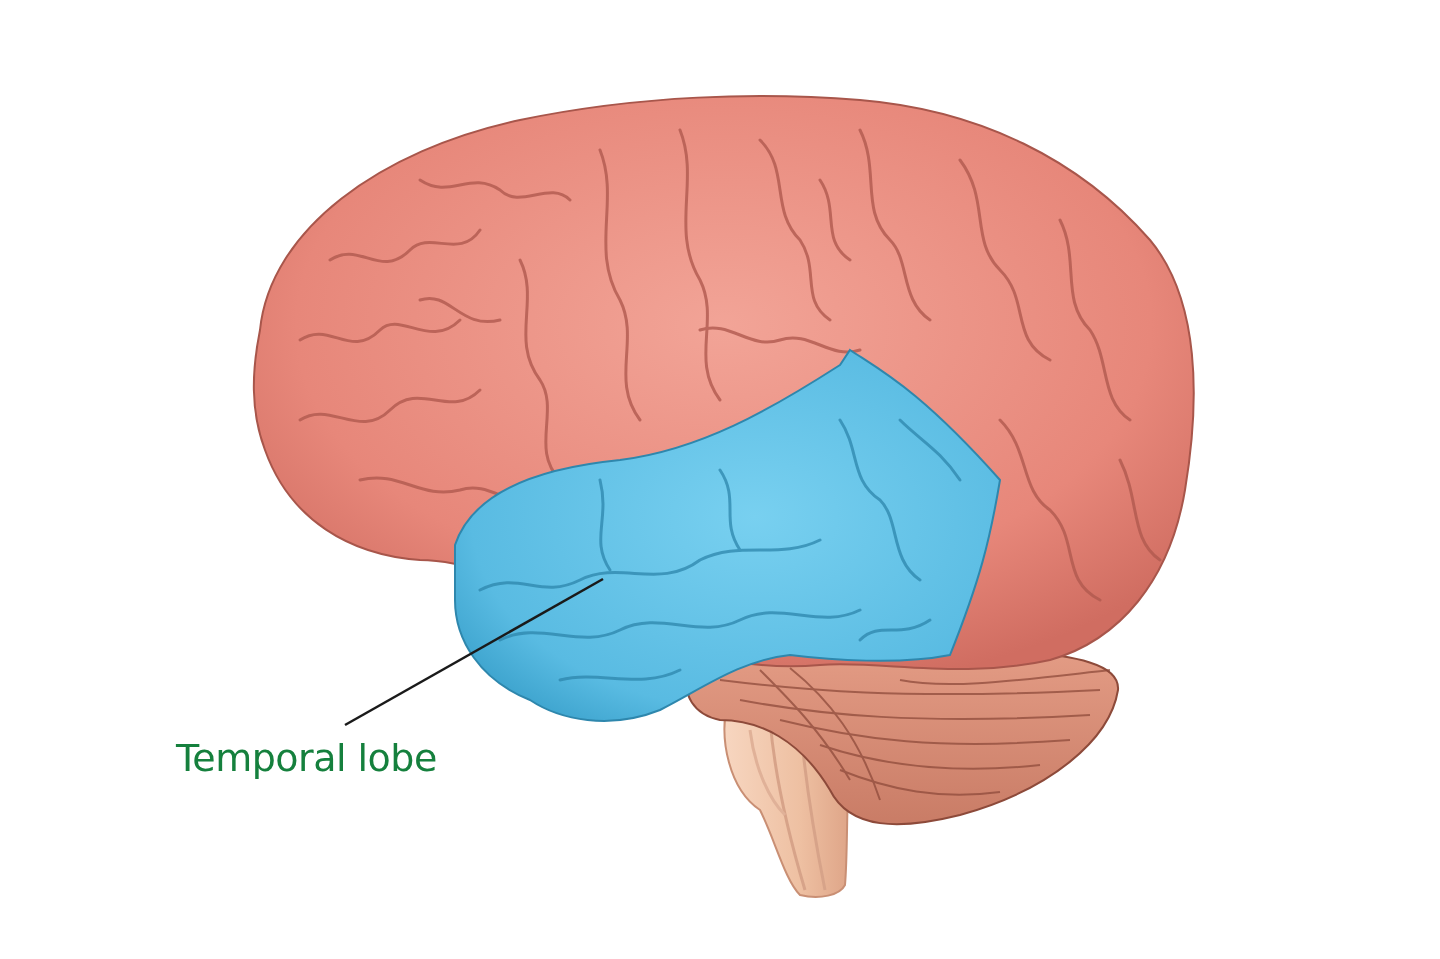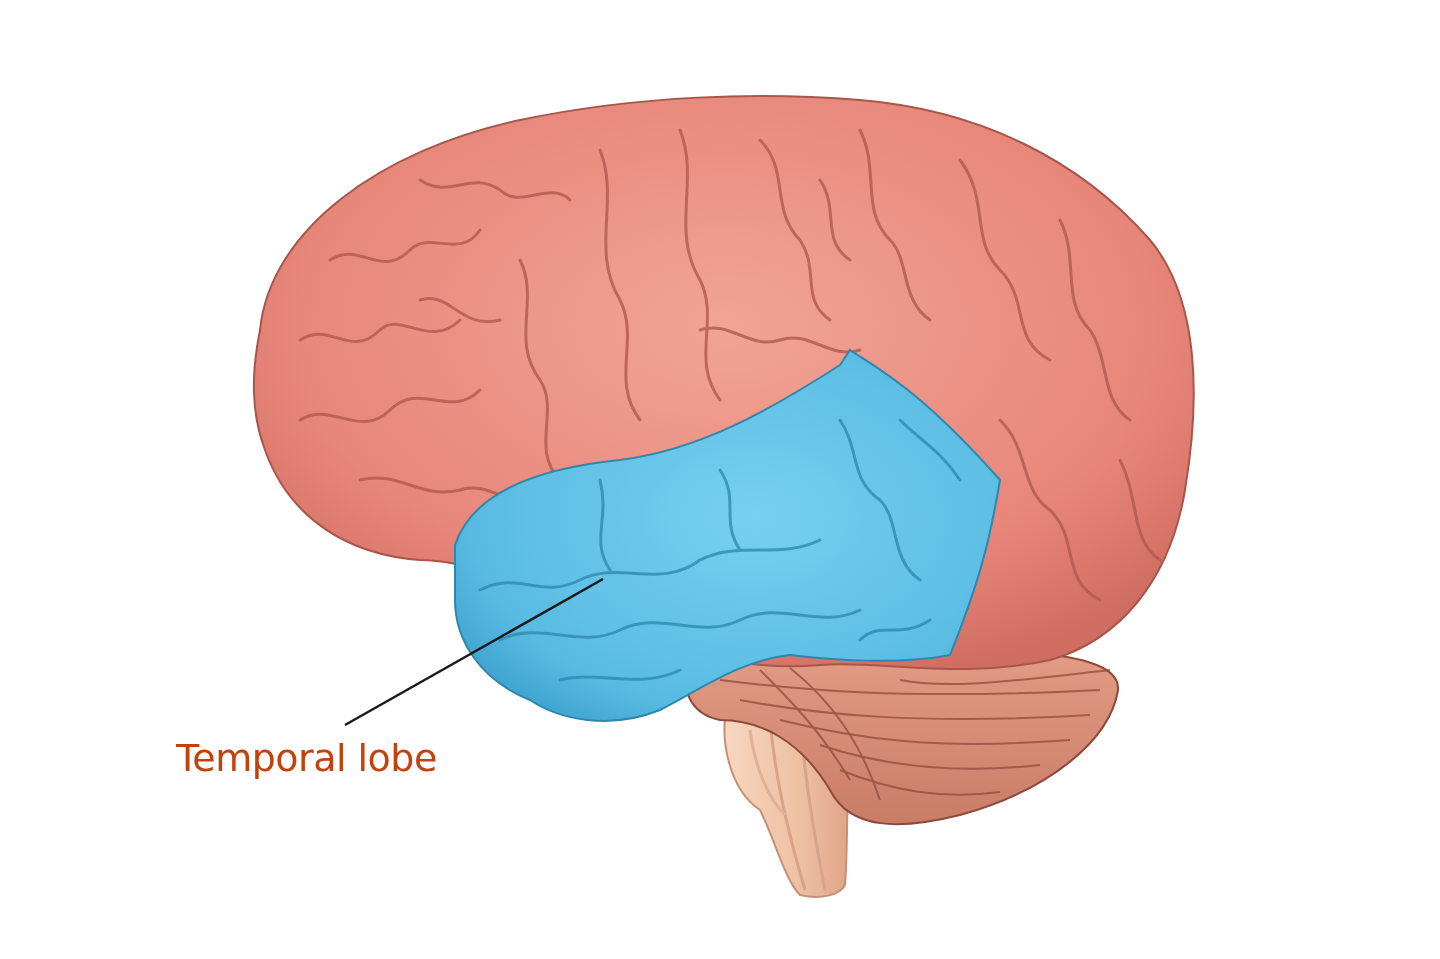--- a/index.html
+++ b/index.html
@@ -1,20 +1,20 @@
 <!DOCTYPE html>
 <html><head>
 <meta charset="utf-8">
 <style>
   html, body { margin:0; padding:0; background:#ffffff; }
   body { width:1440px; height:959px; overflow:hidden; position:relative; font-family:"Liberation Sans", sans-serif; }
   #canvas { position:absolute; left:0; top:0; width:1440px; height:959px; }
   .label {
     position:absolute; left:176px; top:736px;
-    font-family:"DejaVu Sans", sans-serif; font-size:38px; color:#c2410c;
+    font-family:"DejaVu Sans", sans-serif; font-size:38px; color:#15803d;
     letter-spacing:-0.5px; white-space:nowrap;
   }
 </style>
 </head>
 <body>
 
 <svg id="canvas" viewBox="0 0 1440 959" xmlns="http://www.w3.org/2000/svg">
   <defs>
     <radialGradient id="gCereb" cx="50%" cy="40%" r="65%">
       <stop offset="0%" stop-color="#f2a497"></stop>

